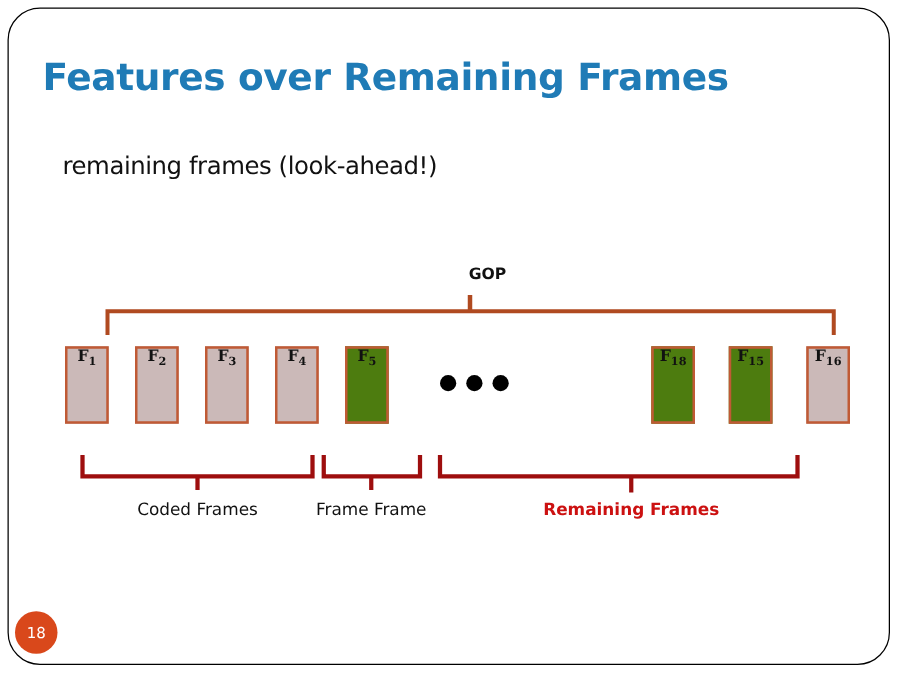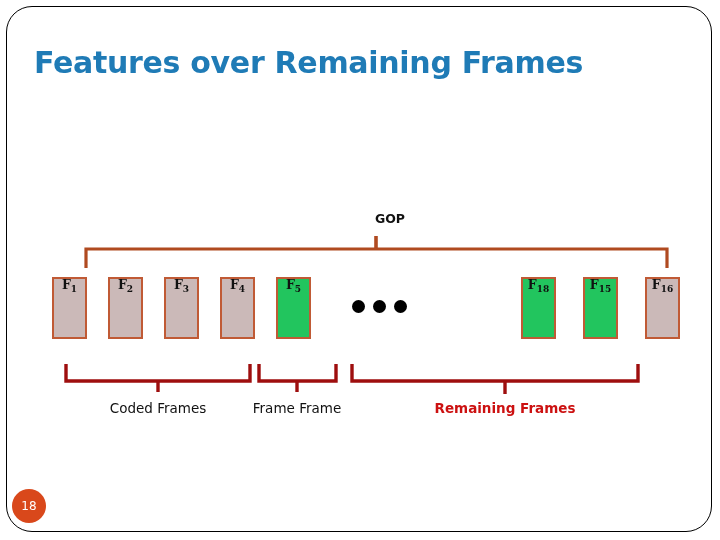--- a/index.html
+++ b/index.html
@@ -105,21 +105,21 @@
   .frame-box {
     position: absolute;
     width: 35px;
     height: 62px;
     border: 2.2px solid #C05A35;
     box-sizing: border-box;
     display: flex;
     justify-content: center;
   }
   .frame-box.filled { background: #CBB9B8; }
-  .frame-box.empty  { background: #22c55e; }
+  .frame-box.empty  { background: #4d7c0f; }
   .frame-label {
     font-family: "DejaVu Serif", serif;
     font-size: 12.5px;
     font-weight: bold;
     color: #111111;
     white-space: nowrap;
     line-height: 1;
   }
   .frame-label sub {
     font-size: 9px;
@@ -175,20 +175,21 @@
 </head>
 <body>
 
 <div id="slide">
 
   <div id="slide-border"></div>
 
   <div id="title">Features over Remaining Frames</div>
 
   <div id="bullet-block">
+    <div class="bullet-line2">remaining frames (look-ahead!)</div>
   </div>
 
   <div id="gop-label">GOP</div>
 
   <svg id="diagram" viewBox="0 0 720 540" xmlns="http://www.w3.org/2000/svg">
 
     <g stroke="#B04A20" stroke-width="3.2" fill="none" stroke-linecap="butt">
       <path d="M 86 268 L 86 249 L 667 249 L 667 268"></path>
       <path d="M 376 249 L 376 236" stroke-width="3.6"></path>
     </g>

